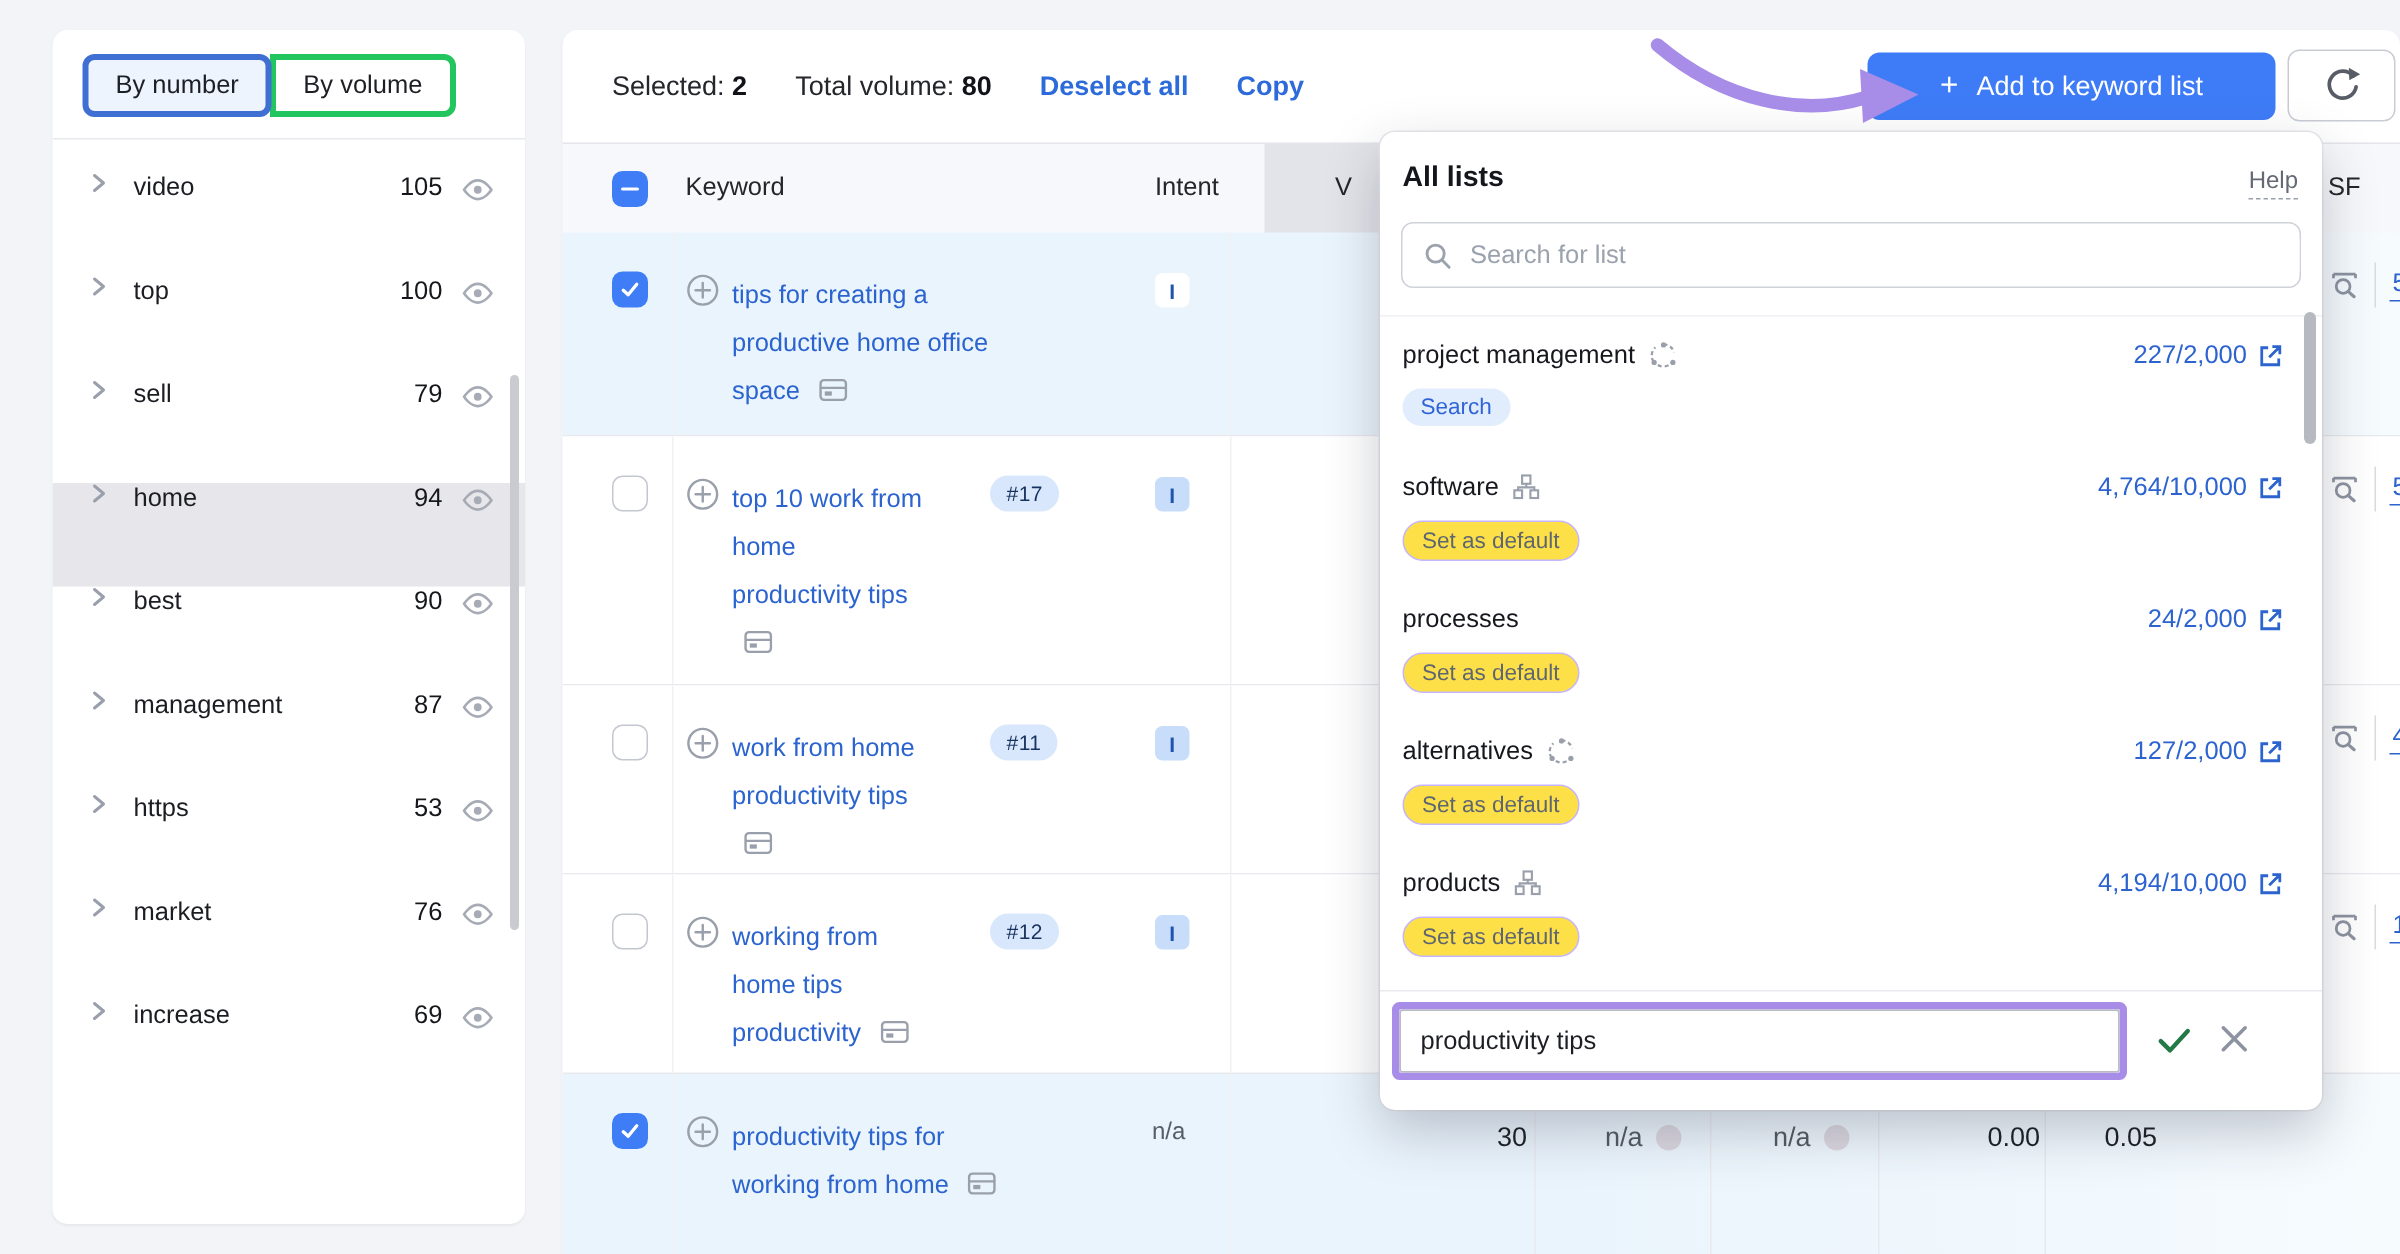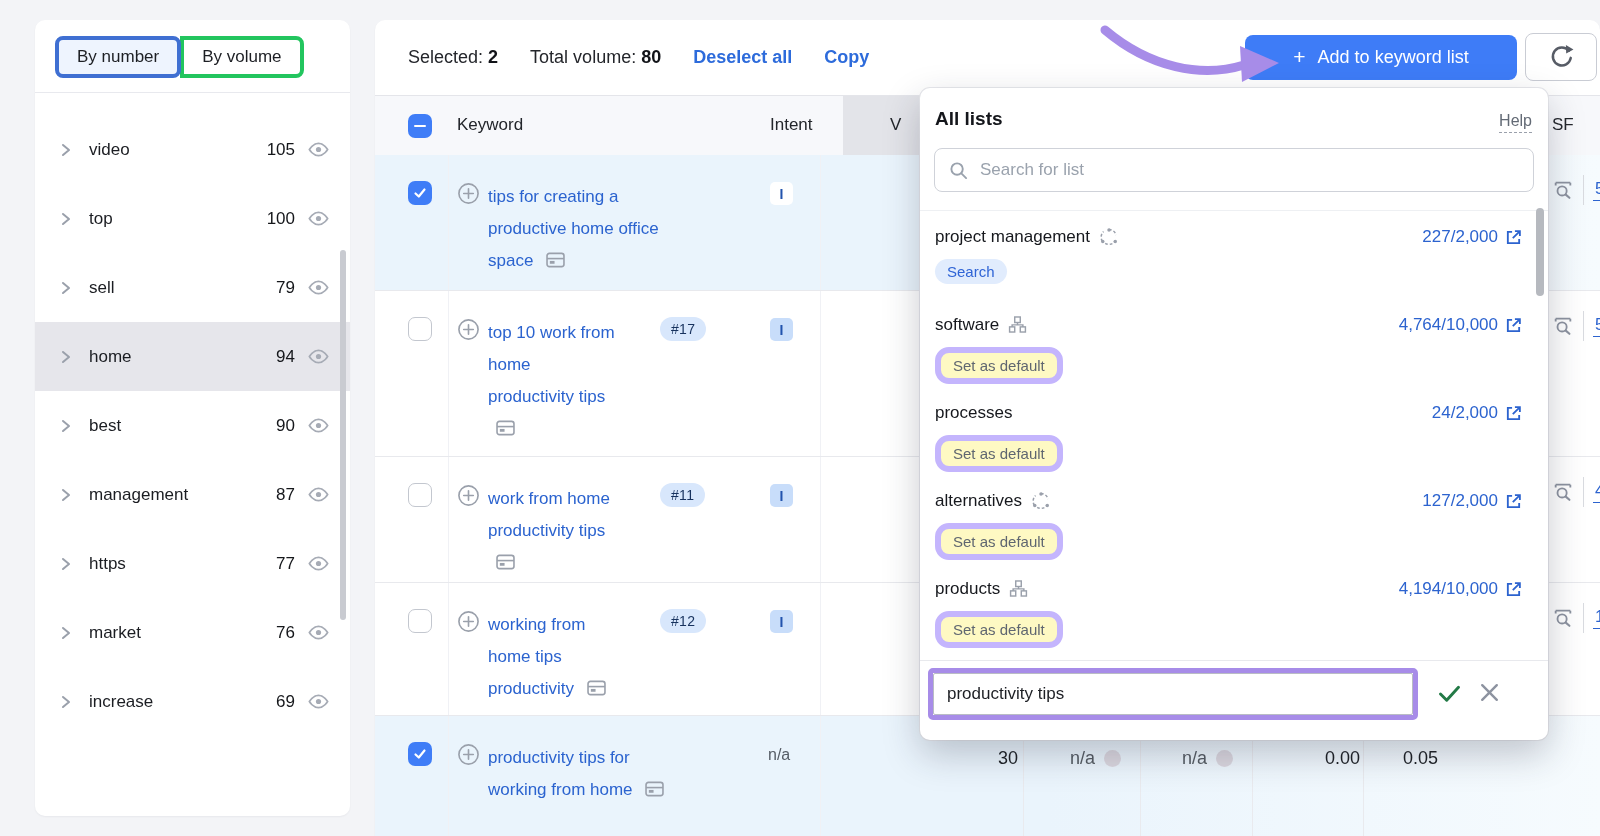--- a/index.html
+++ b/index.html
@@ -9,21 +9,21 @@
   
   #sidebar{left:35px;top:20px;width:315px;height:796px;background:#fff;border-radius:10px;
            overflow:hidden;box-shadow:0 1px 2px rgba(20,20,40,.05);}
   .toggle{position:absolute;left:20px;top:16px;height:42px;display:flex;}
   .tg{display:flex;align-items:center;padding:0 18px;font-size:17px;border:4px solid #22c55e;
       background:#fff;cursor:pointer;}
   .tg.on{background:#eef4fe;border-color:#3f6fd2;border-radius:8px;position:relative;z-index:1;}
   .tg.off{border-radius:0 8px 8px 0;margin-left:-1px;}
   .side-div{position:absolute;left:0;right:0;top:72px;border-top:1px solid #e8e9ee;}
   #groups{position:absolute;left:0;right:0;top:95px;}
-  .g-row{height:69px;display:flex;align-items:center;padding:0 20px 0 24px;cursor:pointer;}
+  .g-row{height:69px;display:flex;align-items:flex-start;padding:0 20px 0 24px;cursor:pointer;}
   .g-row.sel{background:#e6e6eb;}
   .g-chev{width:14px;height:14px;flex:0 0 auto;}
   .g-label{font-size:17px;margin-left:16px;flex:1 1 auto;color:#1b1d22;}
   .g-count{font-size:17px;color:#15171b;}
   .g-eye{width:23px;height:23px;margin-left:12px;flex:0 0 auto;}
   #side-scroll{position:absolute;right:4px;top:230px;width:6px;height:370px;background:#c9cbd1;border-radius:3px;}
   
   #main{left:375px;top:20px;width:1225px;height:816px;background:#fff;border-radius:10px 10px 0 0;
         overflow:hidden;box-shadow:0 1px 2px rgba(20,20,40,.05);}
   #toolbar{position:absolute;left:33px;top:27px;display:flex;gap:32px;align-items:center;font-size:18px;justify-content:center;}
@@ -82,21 +82,21 @@
               border-radius:8px;box-sizing:border-box;display:flex;align-items:center;background:#fff;}
   #searchwrap svg{margin:0 10px 0 14px;flex:0 0 auto;}
   #search-input{border:none;outline:none;flex:1;font-size:17px;font-family:inherit;color:#1d1f24;}
   #search-input::placeholder{color:#9aa2ad;}
   #dlists{position:absolute;left:0;right:0;top:122px;border-top:1px solid #eef0f3;}
   .d-item{position:relative;height:88px;}
   .d-name{position:absolute;left:15px;top:16px;font-size:17px;color:#16181d;display:flex;align-items:flex-start;gap:9px;cursor:pointer;}
   .d-usage{position:absolute;right:26px;top:16px;font-size:17px;color:#2c63cf;display:flex;align-items:center;gap:7px;cursor:pointer;}
   .badge{position:absolute;left:15px;top:48px;font-size:15px;border-radius:14px;padding:4px 12px;}
   .badge.def{background:#e1ecfd;color:#2f64d6;}
-  .badge.set{background:#fef9c3;color:#5f6670;border:6px solid #c4b5fd;cursor:pointer;}
+  .badge.set{background:#fde047;color:#5f6670;border:1px solid #c4b5fd;cursor:pointer;}
   #panel-div{position:absolute;left:0;right:0;top:572px;border-top:1px solid #e8e9ed;}
   #newlist-hl{position:absolute;left:8px;top:580px;width:490px;height:52px;border:5px solid #a78ce8;
               border-radius:5px;box-sizing:border-box;background:#fff;}
   #newlist-input{width:100%;height:100%;border:1px solid #b9bcc4;border-radius:2px;box-sizing:border-box;
                  font-size:17px;font-family:inherit;color:#1d1f24;padding:0 13px;outline:none;}
   #ok-btn,#cancel-btn{position:absolute;top:592px;width:27px;height:27px;background:none;border:none;cursor:pointer;padding:0;}
   #ok-btn{left:516px;} #cancel-btn{left:556px;}
   #panel-scroll{position:absolute;right:4px;top:120px;width:8px;height:88px;background:#b6b9bf;border-radius:4px;}
   #arrow{left:1080px;top:12px;width:205px;height:85px;z-index:20;pointer-events:none;}
 </style>
@@ -175,21 +175,21 @@
         <svg class="g-eye" viewBox="0 0 24 24">
           <path d="M12 5.5C6.5 5.5 2.5 12 2.5 12s4 6.5 9.5 6.5 9.5-6.5 9.5-6.5-4-6.5-9.5-6.5z" fill="none" stroke="#a6abb5" stroke-width="1.8"></path>
           <circle cx="12" cy="12" r="2.7" fill="#a6abb5"></circle>
         </svg>
       </div>
       <div class="g-row">
         <svg class="g-chev" viewBox="0 0 14 14">
           <path d="M4 2 L10 7 L4 12" fill="none" stroke="#9aa0ab" stroke-width="2" stroke-linecap="round" stroke-linejoin="round"></path>
         </svg>
         <span class="g-label">https</span>
-        <span class="g-count">77</span>
+        <span class="g-count">53</span>
         <svg class="g-eye" viewBox="0 0 24 24">
           <path d="M12 5.5C6.5 5.5 2.5 12 2.5 12s4 6.5 9.5 6.5 9.5-6.5 9.5-6.5-4-6.5-9.5-6.5z" fill="none" stroke="#a6abb5" stroke-width="1.8"></path>
           <circle cx="12" cy="12" r="2.7" fill="#a6abb5"></circle>
         </svg>
       </div>
       <div class="g-row">
         <svg class="g-chev" viewBox="0 0 14 14">
           <path d="M4 2 L10 7 L4 12" fill="none" stroke="#9aa0ab" stroke-width="2" stroke-linecap="round" stroke-linejoin="round"></path>
         </svg>
         <span class="g-label">market</span>

